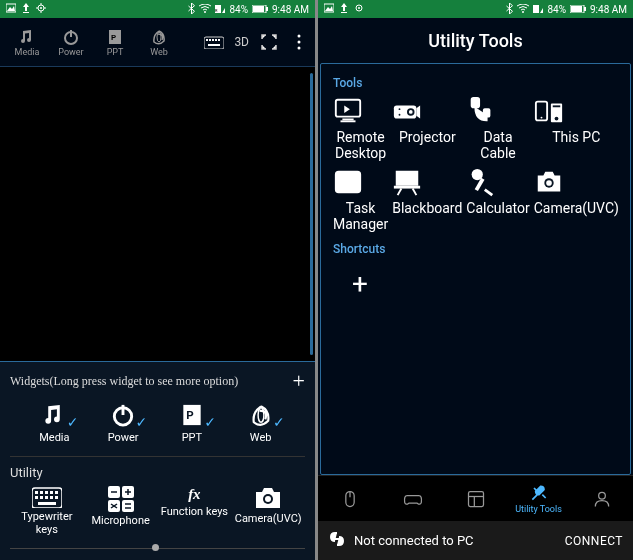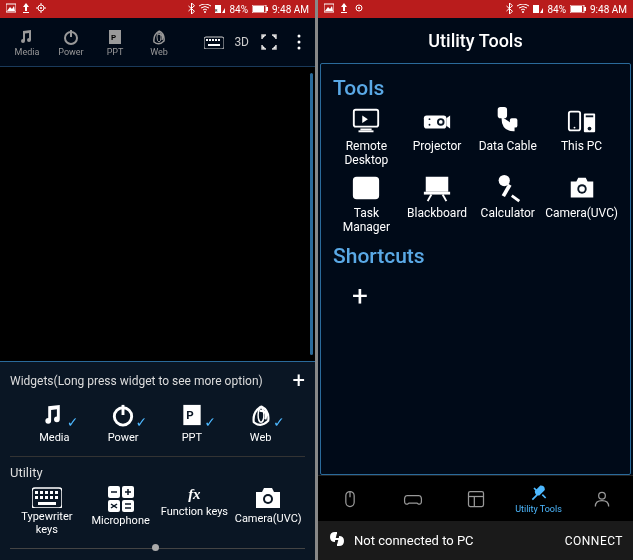--- a/index.html
+++ b/index.html
@@ -15,21 +15,21 @@
     width: 315px;
     height: 560px;
     background: #000a18;
     display: flex;
     flex-direction: column;
     color: #fff;
     position: relative;
   }
   .statusbar {
     height: 18px;
-    background: #b91c1c;
+    background: #15803d;
     display: flex;
     align-items: center;
     justify-content: space-between;
     padding: 0 6px;
     font-size: 10px;
   }
   .status-left { display: flex; gap: 6px; align-items: center; }
   .status-right { display: flex; gap: 4px; align-items: center; }
   .status-right span { font-size: 10px; }
   svg { fill: #fff; }
@@ -63,21 +63,21 @@
     position:absolute; right:2px; top:6px; bottom:6px; width:3px;
     background:#2a6a9a; border-radius:2px;
   }
   .panel {
     background: #0a1624;
     border-top: 1px solid #2a6a9a;
     padding: 8px 10px 4px;
   }
   .section-title-row {
     display: flex; align-items: center; justify-content: space-between;
-    font-size: 12px; color: #ddd; margin-bottom: 6px;
+    font-size: 12px; color: #ddd; margin-bottom: 6px; font-family: Liberation Serif, serif;
   }
   .plus-btn { font-size: 22px; line-height: 1; color: #fff; }
   .widget-row {
     display: flex; justify-content: space-around; padding: 4px 10px 10px;
   }
   .witem {
     display:flex; flex-direction:column; align-items:center; gap:3px;
     font-size:11px; color:#fff; position:relative; width:56px;
   }
   .witem .check {
@@ -105,29 +105,29 @@
   
   .title-bar {
     text-align:center; font-size:18px; font-weight:500; padding:12px 0;
     color:#fff;
   }
   .main-scroll {
     flex:1; padding:4px 12px; border:1px solid #2a6a9a; margin:0 2px;
     border-radius:2px;
   }
   .sec-head {
-    color:#5aa9e6; font-size:21px; font-weight:500; margin:8px 0 6px;
+    color:#5aa9e6; font-size:12px; font-weight:500; margin:8px 0 6px;
   }
   .tool-grid {
     display:grid; grid-template-columns: repeat(4, 1fr); gap:6px 4px;
     margin-bottom:10px;
   }
   .tool {
-    display:flex; flex-direction:column; align-items:center; gap:3px;
-    font-size:12px; color:#fff; text-align:center;
+    display:flex; flex-direction:column; gap:3px;
+    font-size:14px; color:#fff; text-align:center;
   }
   .tool svg { width:30px; height:30px; }
   .add-shortcut {
     width:42px; height:42px; display:flex; align-items:center; justify-content:center;
     font-size:28px; color:#fff; margin-left:6px;
   }
   .bottom-nav {
     height:46px; display:flex; background:#000;
     border-top:1px solid #222;
   }

